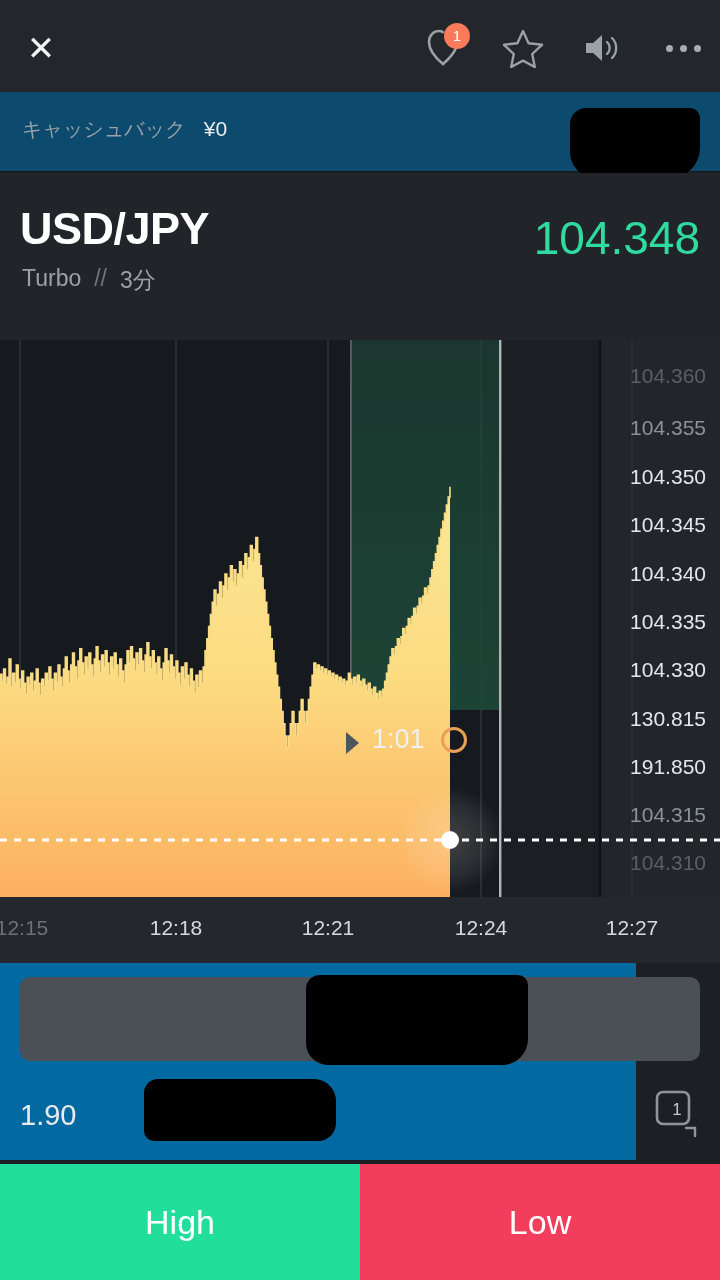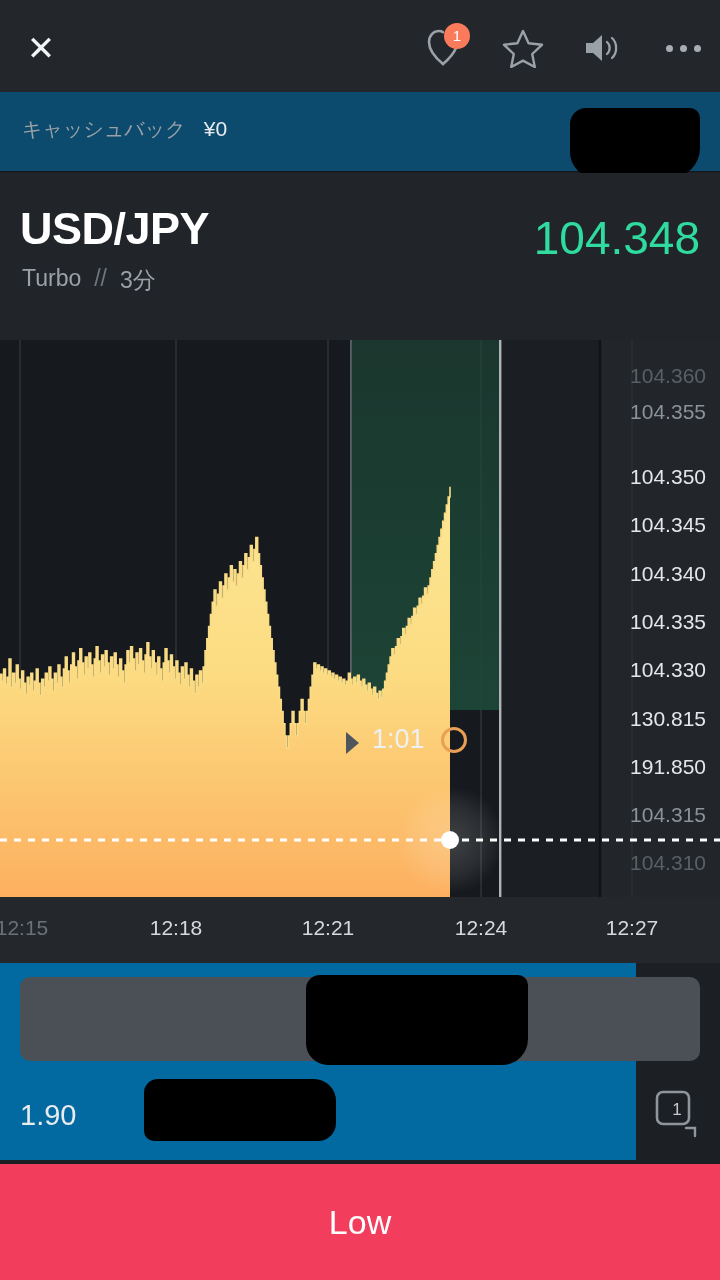--- a/index.html
+++ b/index.html
@@ -213,21 +213,21 @@
     </svg>
 
     <div class="cd-arrow"></div>
     <div class="countdown">
       <span class="cd-text">1:01</span>
       <span class="cd-ring"></span>
     </div>
 
     <div class="priceaxis">
       <div class="plabel dim2" style="top:36px">104.360</div>
-      <div class="plabel dim1" style="top:72px">104.355</div>
+      <div class="plabel dim1" style="top:88px">104.355</div>
       <div class="plabel" style="top:137px">104.350</div>
       <div class="plabel" style="top:185px">104.345</div>
       <div class="plabel" style="top:234px">104.340</div>
       <div class="plabel" style="top:282px">104.335</div>
       <div class="plabel" style="top:330px">104.330</div>
       <div class="plabel" style="top:379px">130.815</div>
       <div class="plabel" style="top:427px">191.850</div>
       <div class="plabel dim1" style="top:475px">104.315</div>
       <div class="plabel dim2" style="top:523px">104.310</div>
     </div>
@@ -252,18 +252,21 @@
 
   <div class="multi-icon">
     <svg width="46" height="48" viewBox="0 0 46 48">
       <rect x="3" y="2" width="32" height="32" rx="6" ry="6" fill="none" stroke="#8e959b" stroke-width="2.6"></rect>
       <text x="23" y="25" font-family="Liberation Sans, sans-serif" font-size="17" fill="#c3c9ce" text-anchor="middle">1</text>
       <path d="M32 38 H41 V46" fill="none" stroke="#8e959b" stroke-width="2.4" stroke-linecap="round"></path>
     </svg>
   </div>
 
   <div class="actions">
+    <div class="btn-high">
+      <span>High</span>
+    </div>
     <div class="btn-low">
       <span>Low</span>
     </div>
   </div>
 
 </div>
 
 </body></html>

